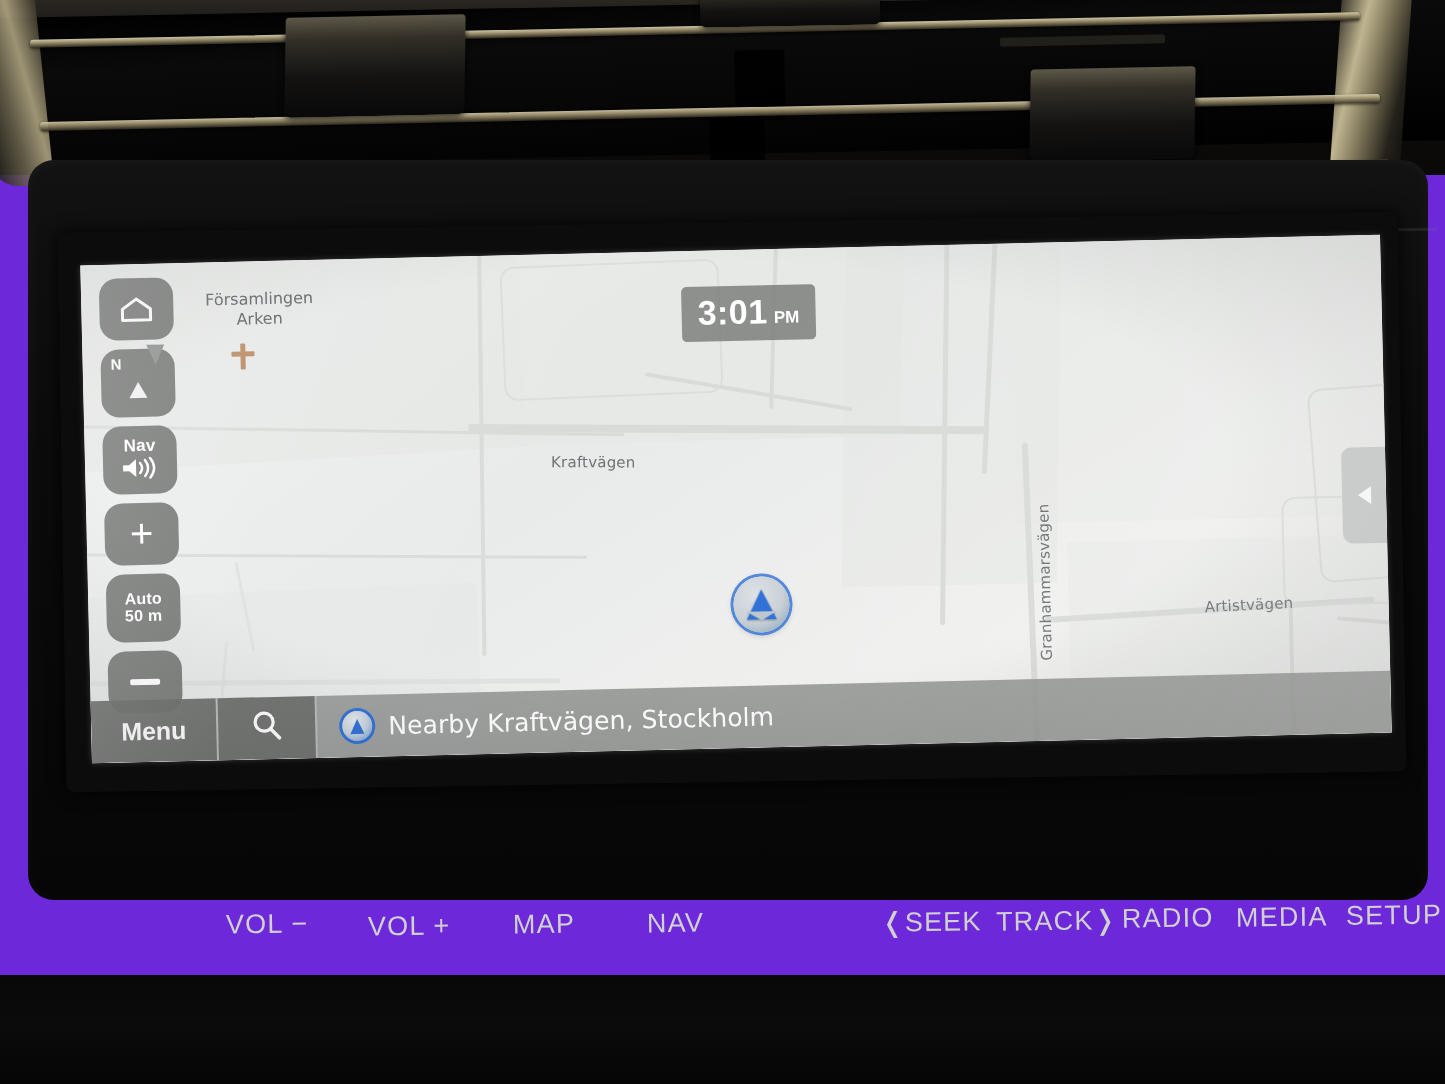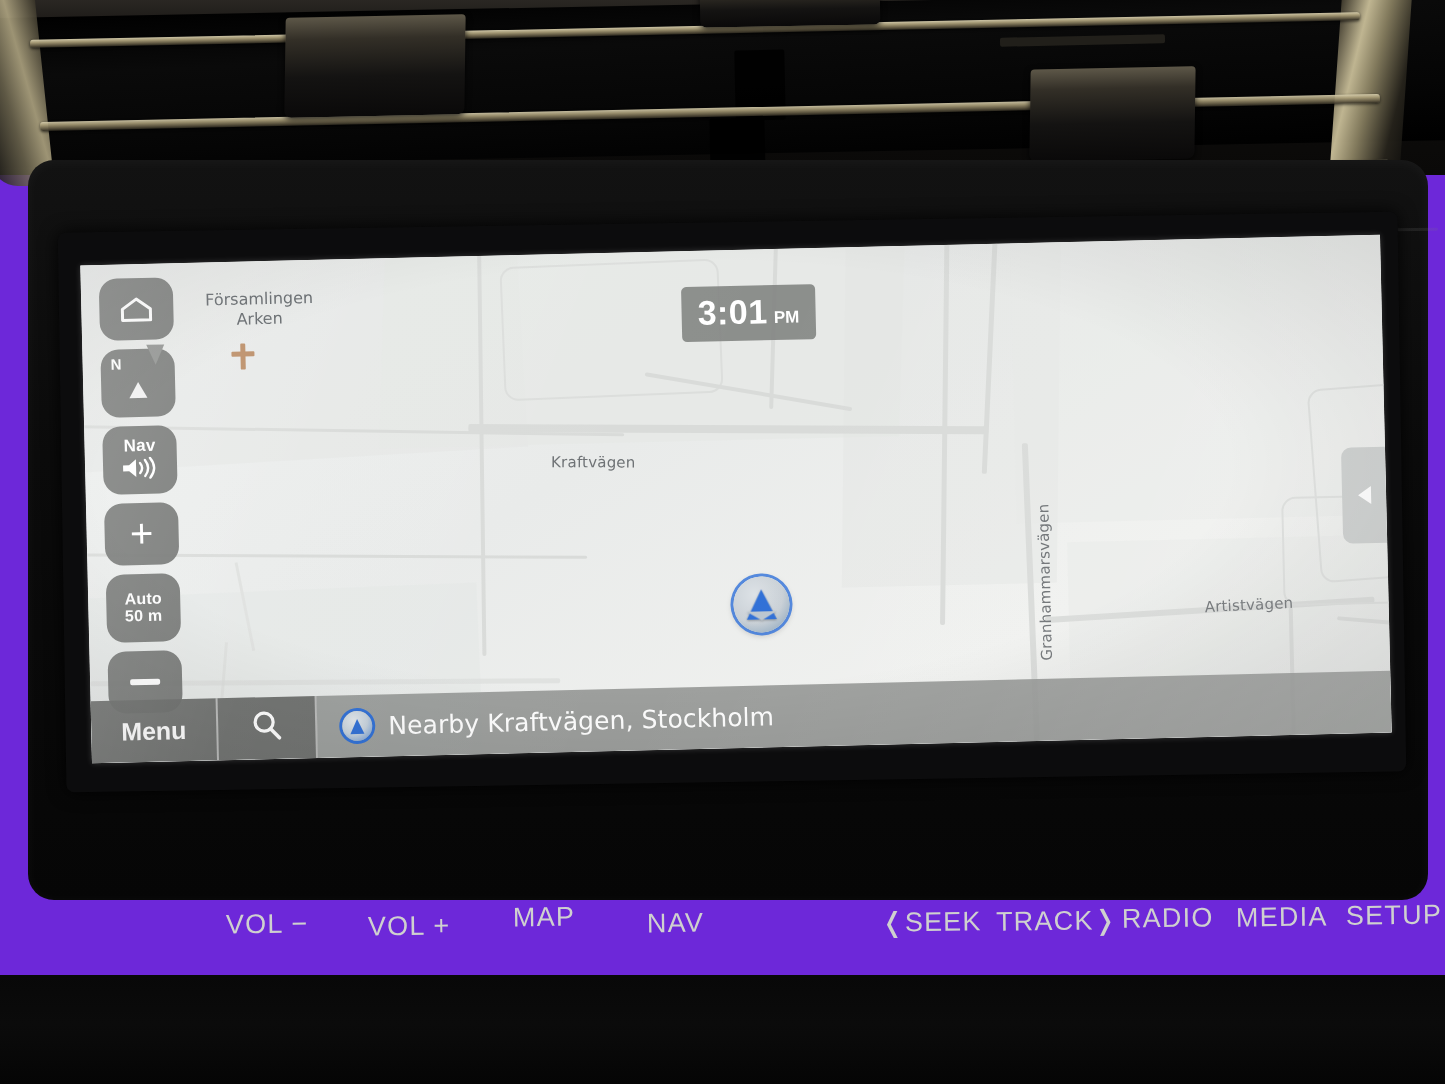--- a/index.html
+++ b/index.html
@@ -276,21 +276,21 @@
 
       <div class="vignette"></div>
       <div class="glare"></div>
     </div>
   </div>
 
   <div class="keyrow">
 
     <div class="hkey" style="left:226px;top:29px;">VOL −</div>
     <div class="hkey" style="left:368px;top:31px;">VOL +</div>
-    <div class="hkey" style="left:513px;top:22px;text-align:right;">MAP</div>
+    <div class="hkey" style="left:513px;top:29px;text-align:right;">MAP</div>
     <div class="hkey" style="left:647px;top:28px;">NAV</div>
 
     <div class="hkey" style="left:881px;top:26px;">❬SEEK</div>
     <div class="hkey" style="left:996px;top:25px;">TRACK❭</div>
     <div class="hkey" style="left:1122px;top:23px;">RADIO</div>
     <div class="hkey" style="left:1236px;top:22px;">MEDIA</div>
     <div class="hkey" style="left:1346px;top:20px;">SETUP</div>
   </div>
 
   <div class="lowerdeck">

